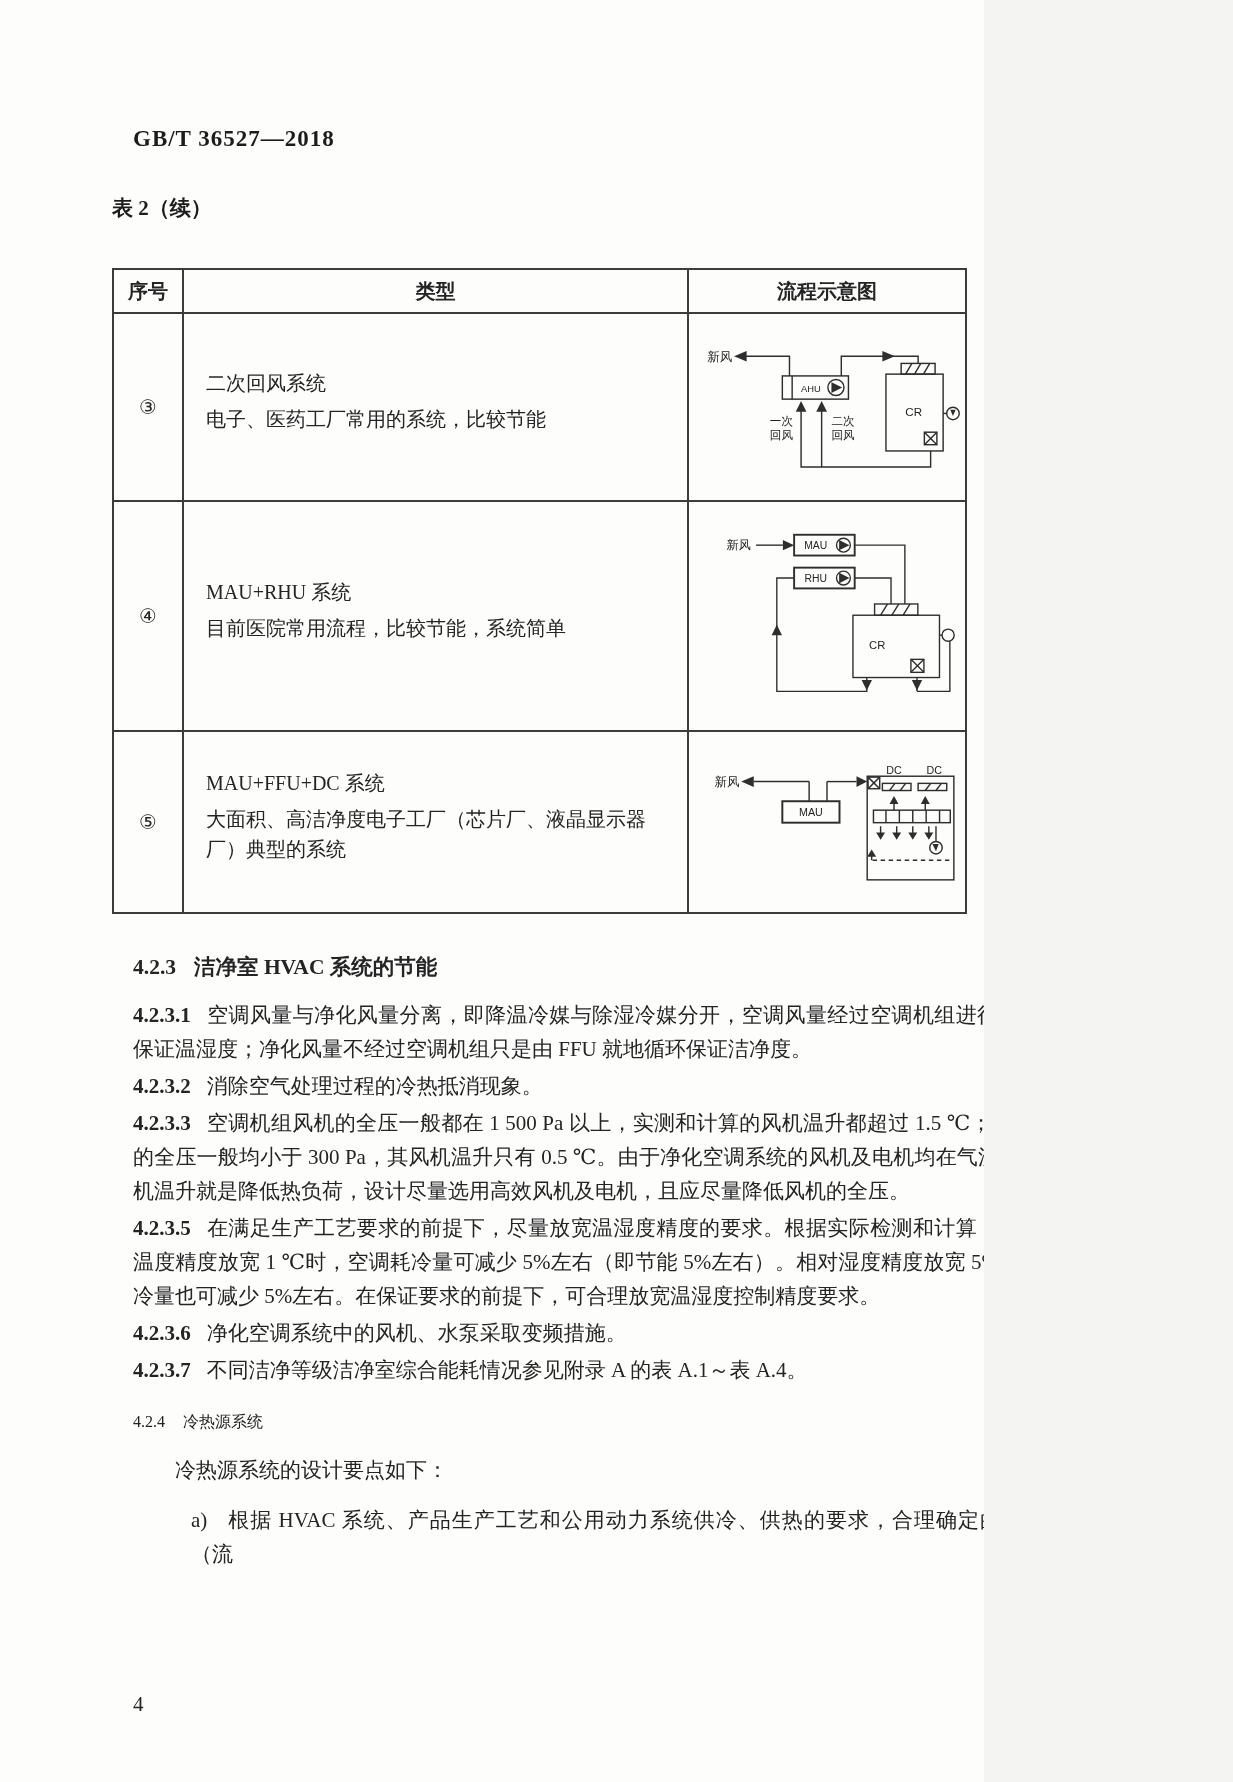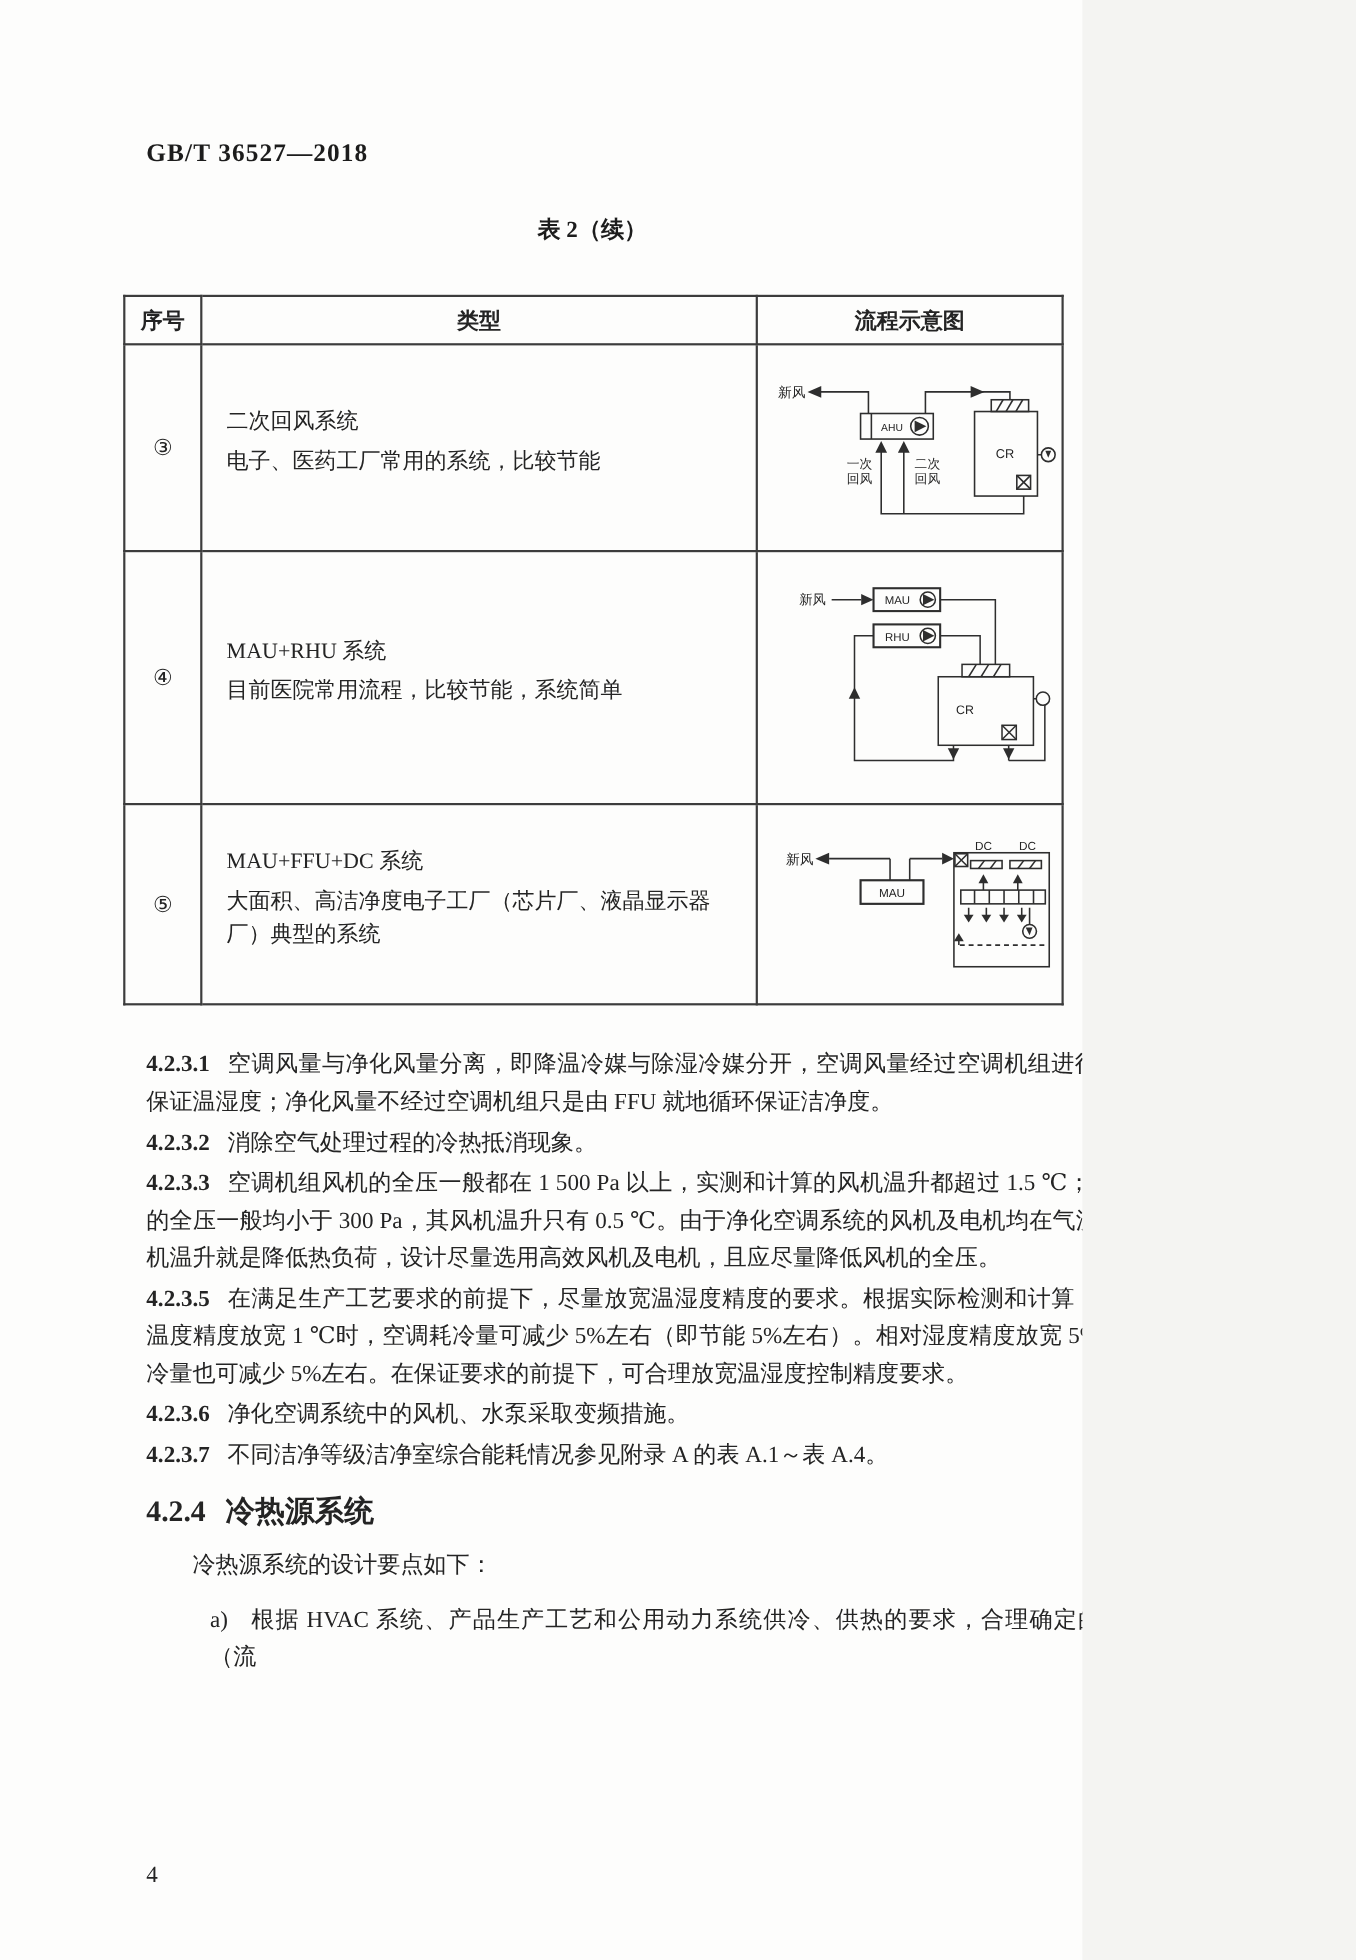--- a/index.html
+++ b/index.html
@@ -12,21 +12,21 @@
   .page{
     position:absolute;left:0;top:0;width:984px;height:1782px;
     background:#fdfdfc;overflow:hidden;
   }
   .doc-header{
     position:absolute;left:133px;top:126px;
     font-size:23px;font-weight:bold;letter-spacing:1px;color:#1c1c1c;
   }
   .table-title{
     position:absolute;left:112px;top:194px;width:853px;
-    text-align:center;font-size:21px;font-weight:bold;color:#1c1c1c;
+    text-align:left;font-size:21px;font-weight:bold;color:#1c1c1c;
   }
   table.flow-table{
     position:absolute;left:112px;top:268px;width:853px;
     border-collapse:collapse;table-layout:fixed;
   }
   .flow-table th,.flow-table td{
     border:2px solid #3c3c3c;
     font-size:20px;color:#242424;
     padding:0;
   }
@@ -44,21 +44,21 @@
   .r3{height:182px;}
   svg text{font-family:"Liberation Sans","DejaVu Sans",sans-serif;fill:#242424;}
   .body-text{
     position:absolute;left:133px;top:950px;width:972px;
     font-size:21px;line-height:34px;text-align:justify;color:#242424;
   }
   .sec-h{margin:0 0 14px 0;font-size:21.5px;font-weight:bold;line-height:34px;}
   .sec-h .num{margin-right:18px;}
   .para{margin:0 0 3px 0;}
   .para .num{font-weight:bold;margin-right:16px;}
-  .sec-h2{margin:18px 0 14px 0;font-size:27px;font-weight:bold;line-height:34px;}
+  .sec-h2{margin:18px 0 14px 0;font-size:16px;font-weight:normal;line-height:34px;}
   .sec-h2 .num{margin-right:18px;}
   .intro{margin:0 0 3px 0;padding-left:42px;}
   .item{margin:16px;padding-left:42px;}
   .item .item-label{margin-right:20px;}
   .page-number{
     position:absolute;left:133px;top:1692px;font-size:21px;color:#242424;
   }
 </style>
 </head>
 <body>
@@ -233,20 +233,21 @@
             <text x="132" y="81" font-size="12" text-anchor="middle">MAU</text>
             <text x="225" y="33" font-size="12" text-anchor="middle">DC</text>
             <text x="270" y="33" font-size="12" text-anchor="middle">DC</text>
           </svg>
         </td>
       </tr>
     </tbody>
   </table>
 
   <div class="body-text">
+    <h3 class="sec-h"><span class="num">4.2.3</span><span>洁净室 HVAC 系统的节能</span></h3>
 
     <p class="para"><span class="num">4.2.3.1</span><span>空调风量与净化风量分离，即降温冷媒与除湿冷媒分开，空调风量经过空调机组进行热湿处理，保证温湿度；净化风量不经过空调机组只是由 FFU 就地循环保证洁净度。</span></p>
 
     <p class="para"><span class="num">4.2.3.2</span><span>消除空气处理过程的冷热抵消现象。</span></p>
 
     <p class="para"><span class="num">4.2.3.3</span><span>空调机组风机的全压一般都在 1 500 Pa 以上，实测和计算的风机温升都超过 1.5 ℃；而 FFU 风机的全压一般均小于 300 Pa，其风机温升只有 0.5 ℃。由于净化空调系统的风机及电机均在气流中，减少风机温升就是降低热负荷，设计尽量选用高效风机及电机，且应尽量降低风机的全压。</span></p>
 
 
     <p class="para"><span class="num">4.2.3.5</span><span>在满足生产工艺要求的前提下，尽量放宽温湿度精度的要求。根据实际检测和计算，夏季时当把温度精度放宽 1 ℃时，空调耗冷量可减少 5%左右（即节能 5%左右）。相对湿度精度放宽 5%时，空调耗冷量也可减少 5%左右。在保证要求的前提下，可合理放宽温湿度控制精度要求。</span></p>
 

